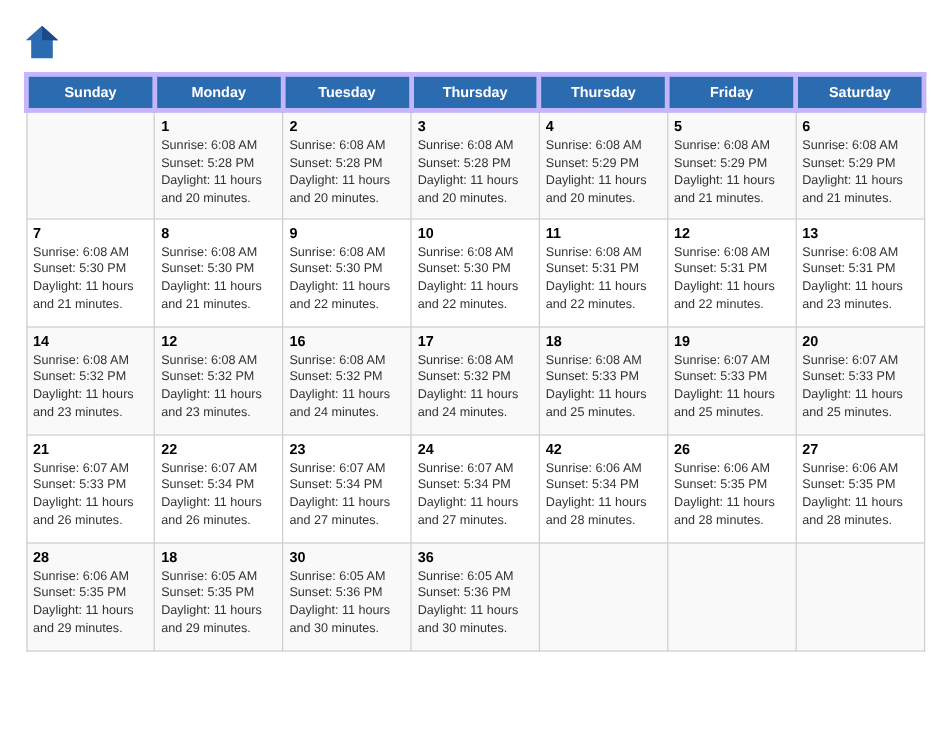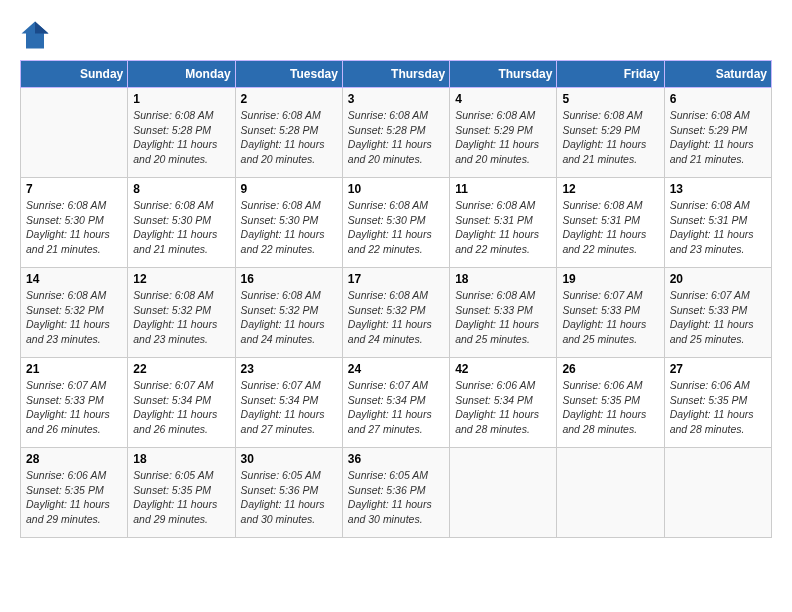--- a/index.html
+++ b/index.html
@@ -40,43 +40,42 @@
     }
     table {
       width: 100%;
       border-collapse: collapse;
       font-size: 11px;
     }
     thead tr th {
       background-color: #2b6cb0;
       color: #fff;
       padding: 6px 4px;
-      text-align: right;
+      text-align: center;
       font-size: 12px;
       font-weight: bold;
-      border: 1px solid #c4b5fd;
+      border: 4px solid #c4b5fd;
     }
     tbody tr td {
       border: 1px solid #ccc;
       vertical-align: top;
       padding: 4px 5px;
       min-height: 80px;
       height: 90px;
     }
     .day-num {
       font-weight: bold;
       font-size: 12px;
       display: block;
       margin-bottom: 2px;
     }
     .day-info {
       color: #333;
       font-size: 10.5px;
       line-height: 1.4;
-      font-style: italic;
     }
     tbody tr:nth-child(odd) td {
       background-color: #f9f9f9;
     }
     tbody tr:nth-child(even) td {
       background-color: #fff;
     }
   </style>
 </head>
 <body>

